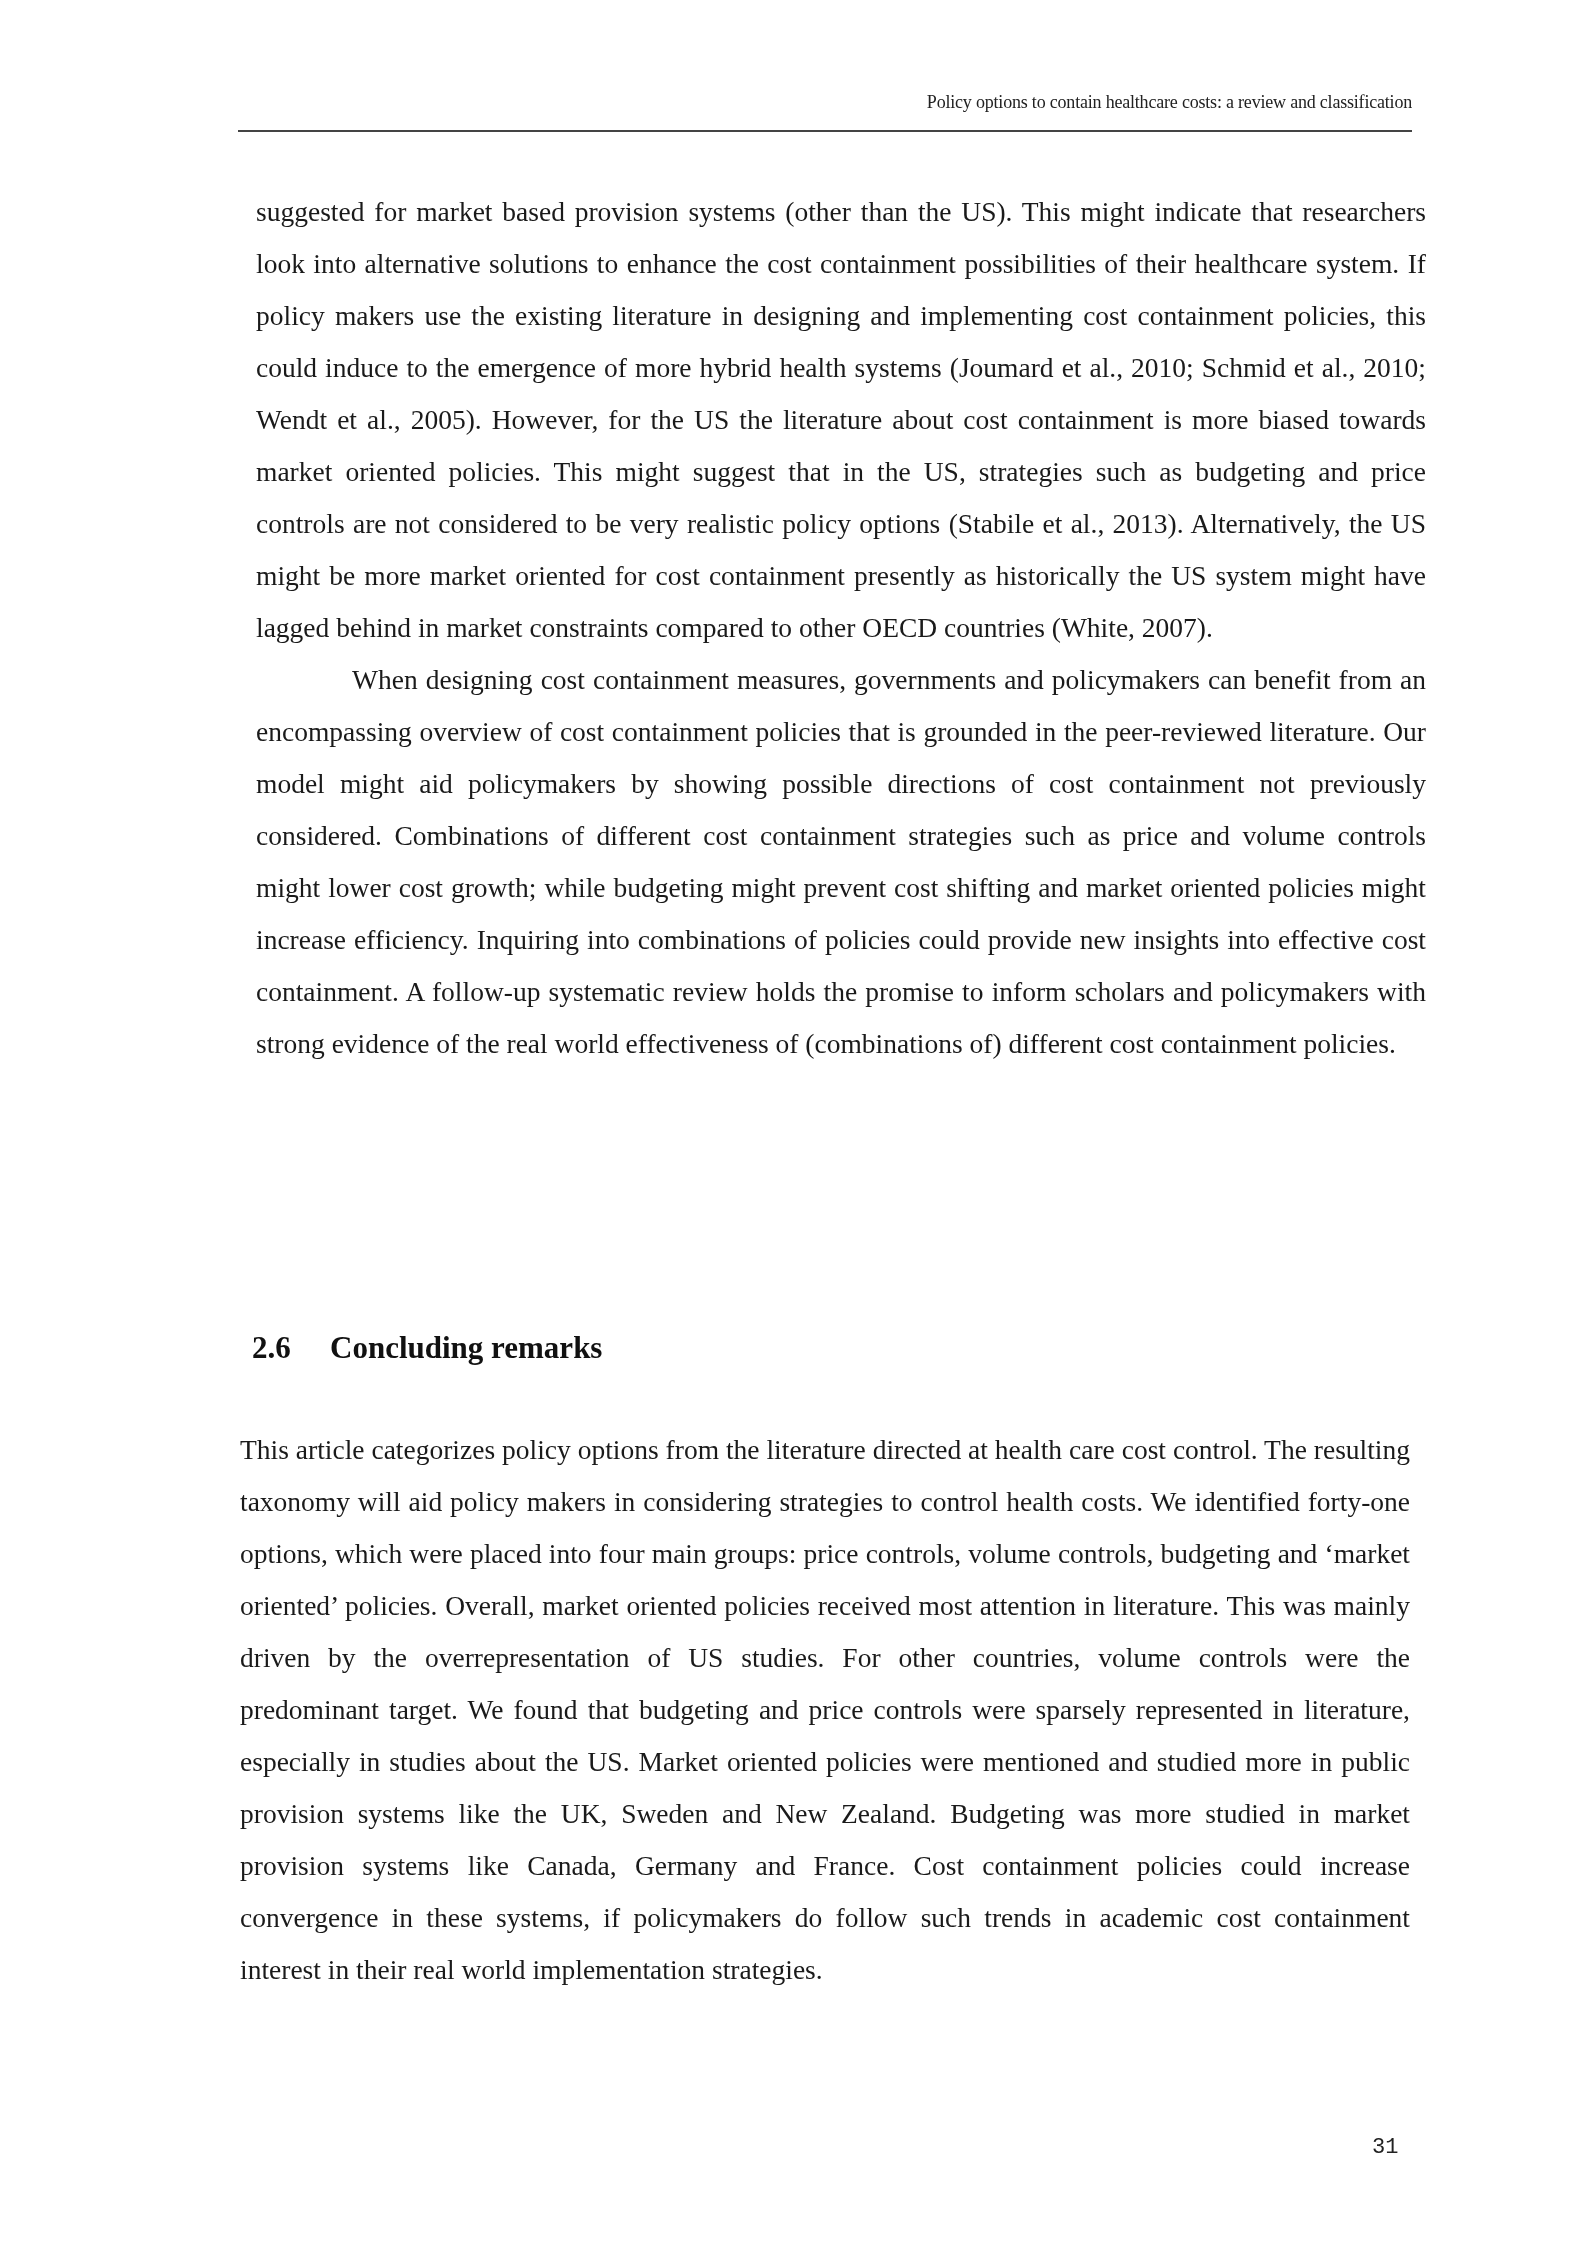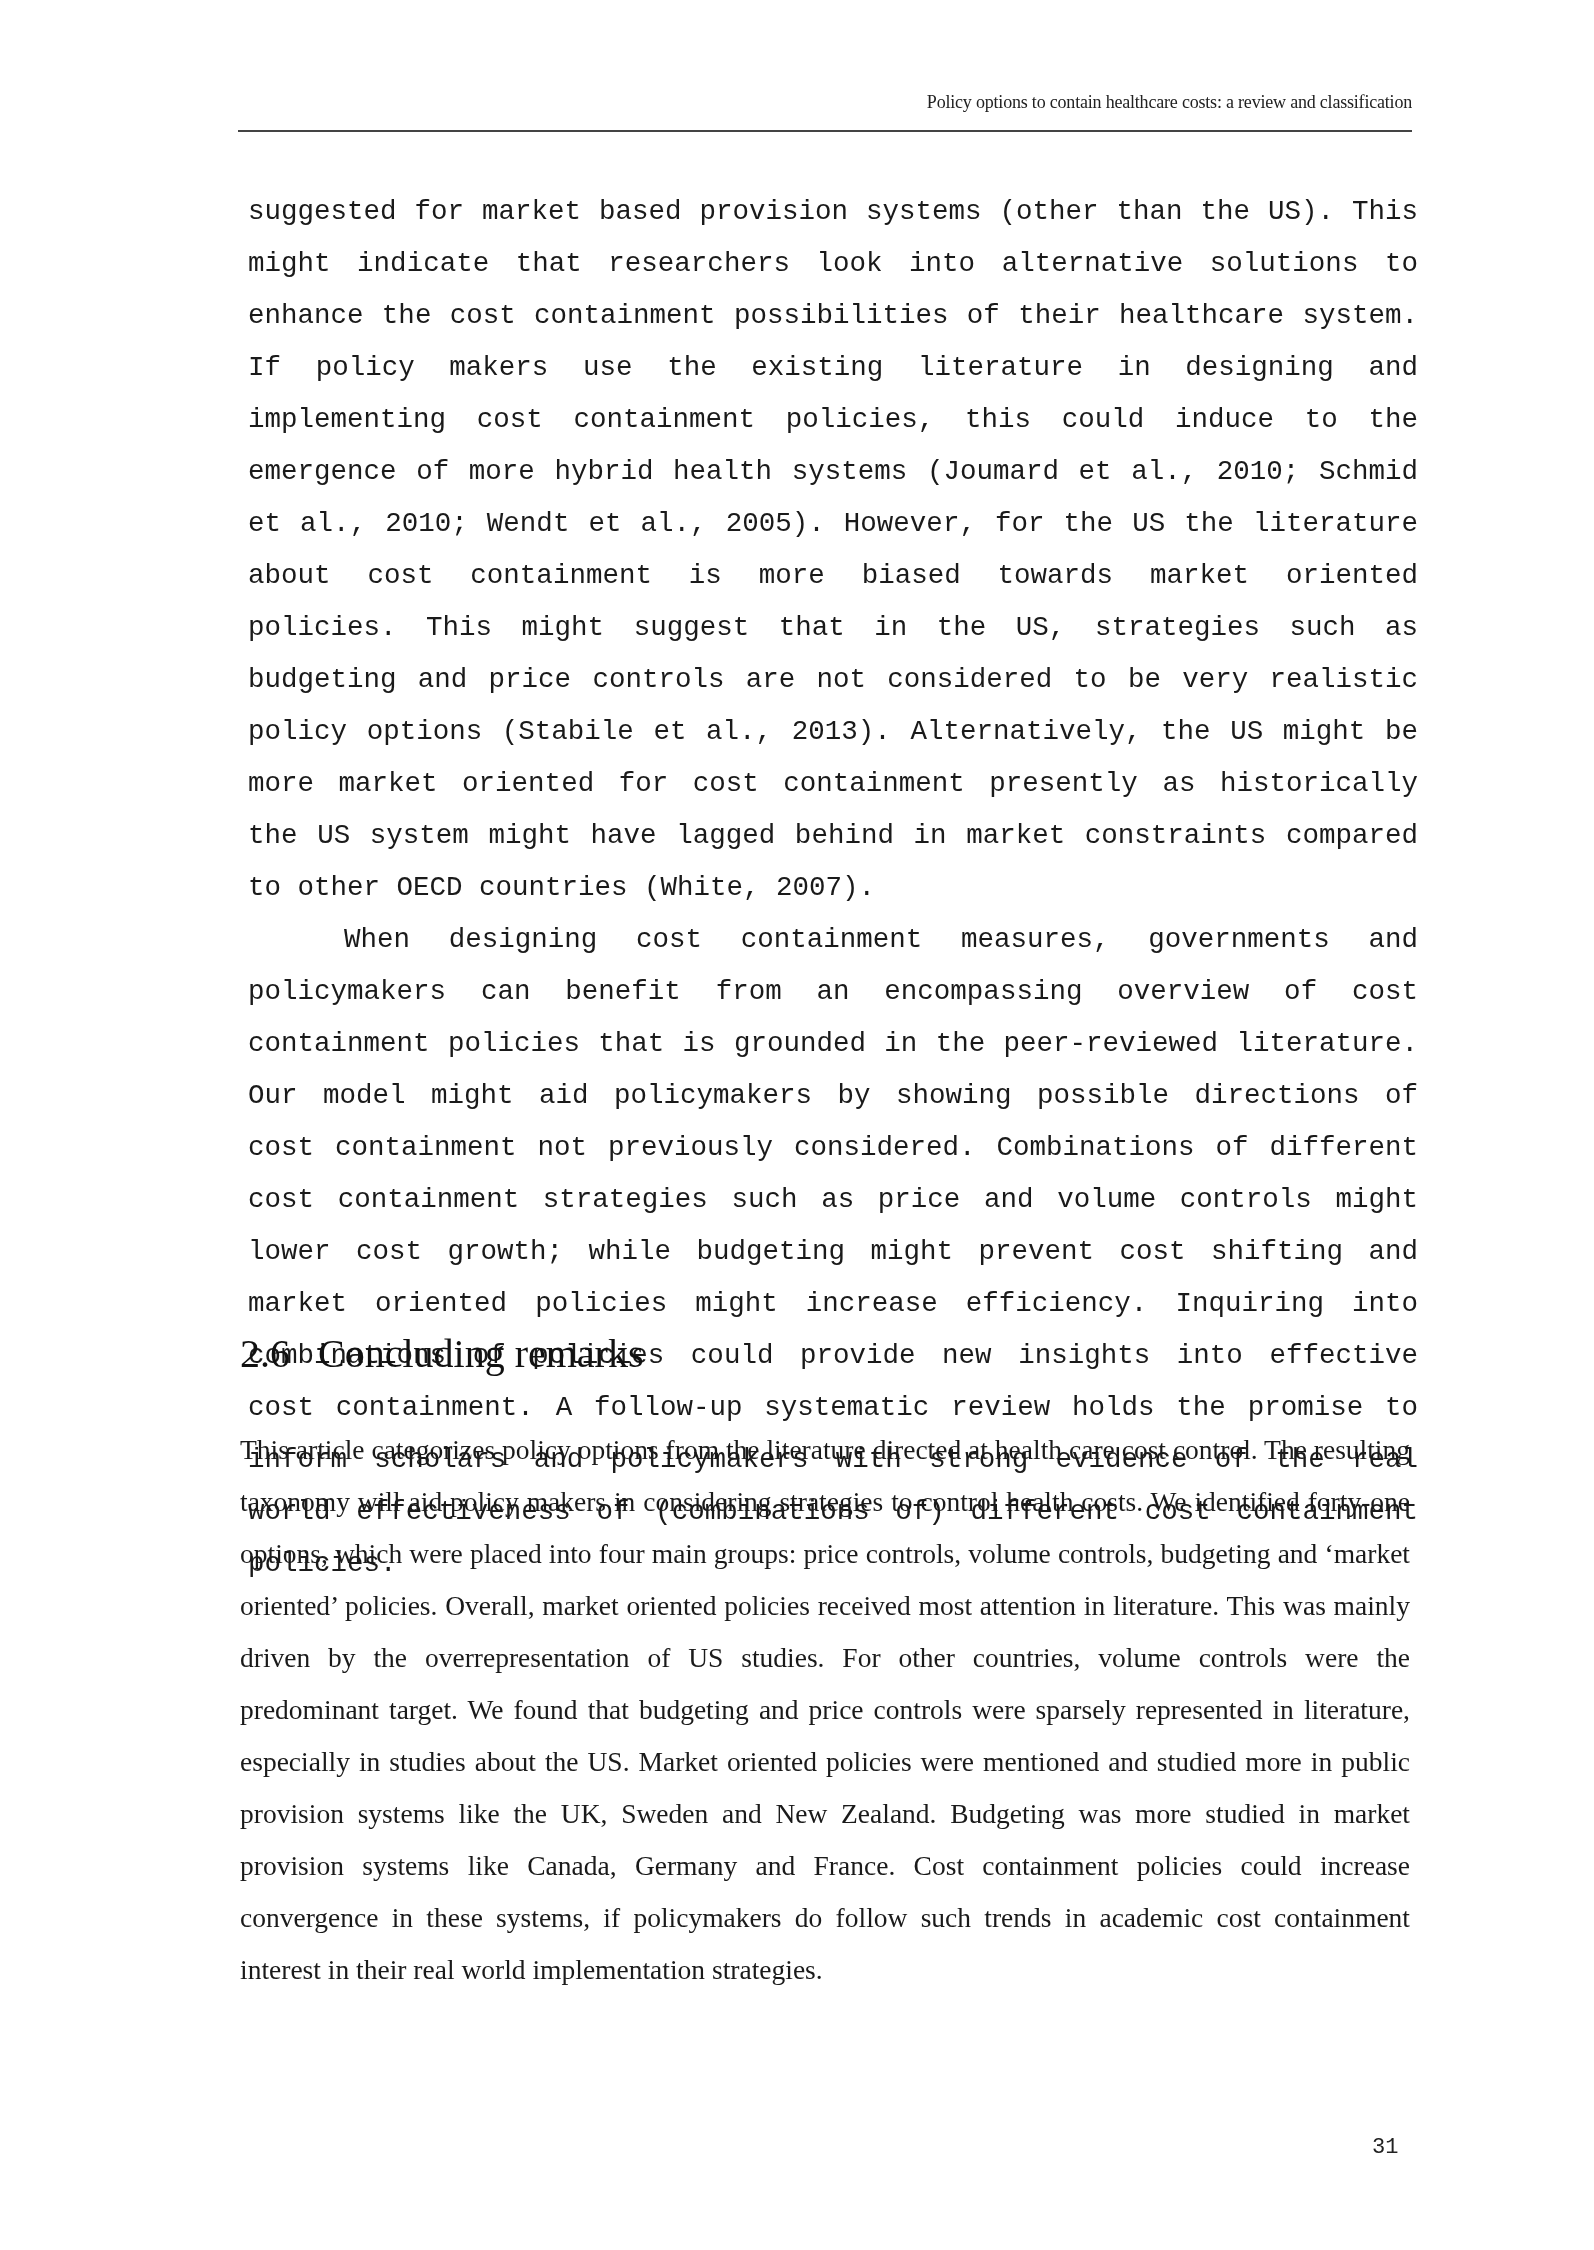--- a/index.html
+++ b/index.html
@@ -1,25 +1,25 @@
 <!DOCTYPE html>
 <html><head>
 <meta charset="utf-8">
 <style>
   html, body { margin: 0; padding: 0; background: #ffffff; }
   body { width: 1594px; height: 2250px; position: relative; overflow: hidden;
          font-family: "Liberation Serif", "DejaVu Serif", serif; color: #1a1a1a; }
   .running-header { position: absolute; left: 238px; top: 92px; width: 1174px;
          text-align: right; font-size: 18px; letter-spacing: -0.2px; color: #222; }
   .header-rule { position: absolute; left: 238px; top: 130px; width: 1174px; height: 2px; background: #444; }
-  .body-text { position: absolute; left: 248px; top: 186px; width: 1170px; font-family: Liberation Mono, monospace; }
+  .body-text { position: absolute; left: 256px; top: 186px; width: 1170px; }
   p { margin: 0; font-size: 27.5px; line-height: 52px; text-align: justify; }
   p.indent { text-indent: 96px; }
-  .section-heading { position: absolute; left: 240px; top: 1330px; font-weight: normal;
-         font-size: 40px; margin: 0; color: #111; }
+  .section-heading { position: absolute; left: 252px; top: 1330px; font-weight: bold;
+         font-size: 31px; margin: 0; color: #111; }
   .section-heading .num { display: inline-block; width: 78px; }
   .section-body { position: absolute; left: 240px; top: 1424px; width: 1170px; }
   .page-number { position: absolute; left: 1372px; top: 2135px; font-family: Liberation Mono, monospace;
          font-size: 22px; color: #222; }
 </style>
 </head>
 <body>
 
 <div class="running-header">Policy options to contain healthcare costs: a review and classification</div>
 <div class="header-rule"></div>

